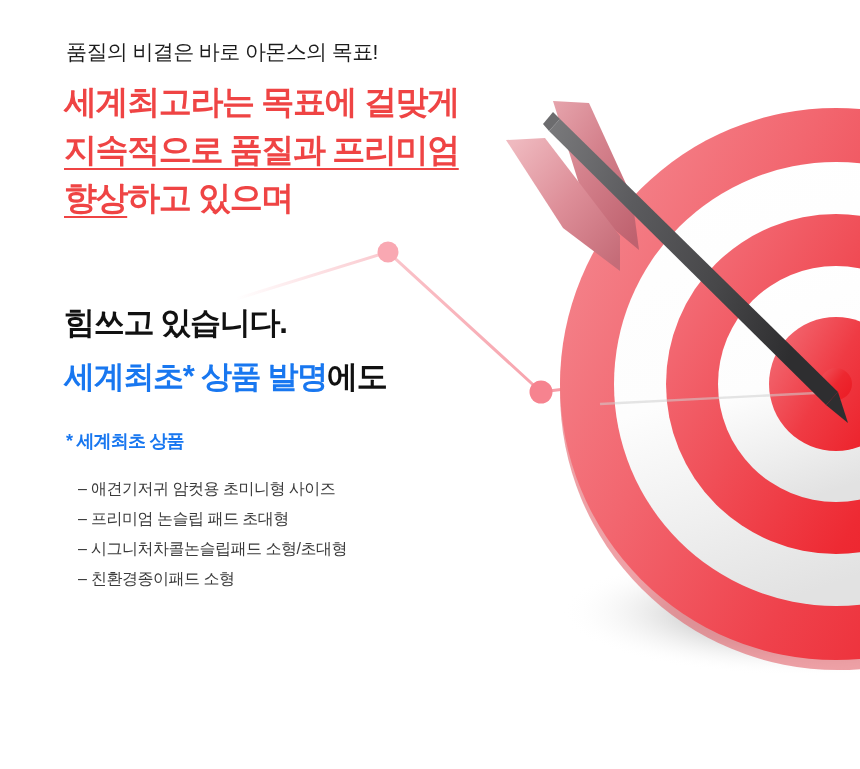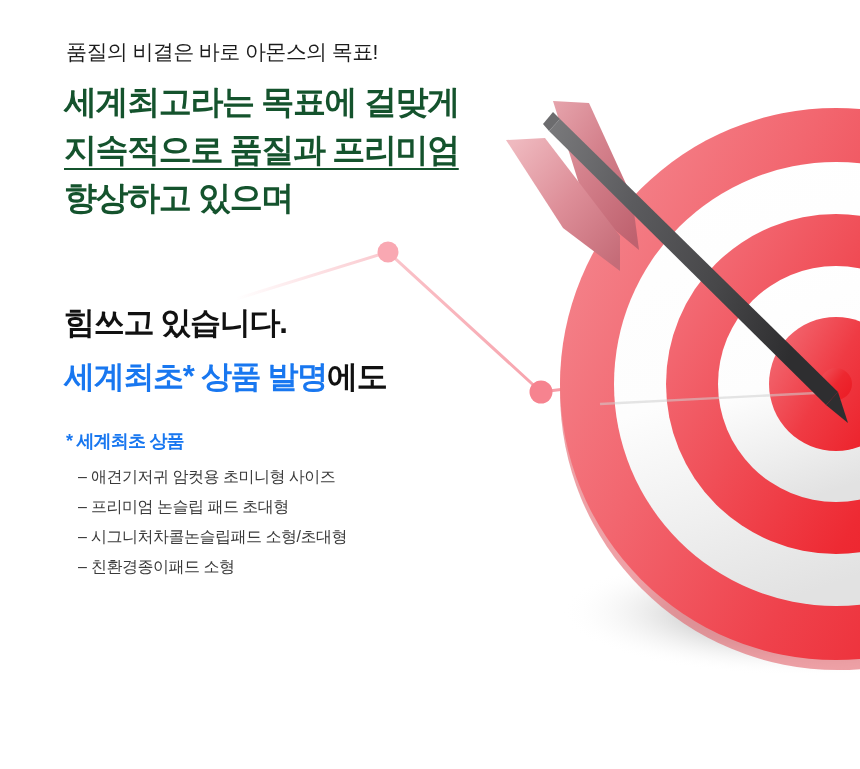--- a/index.html
+++ b/index.html
@@ -52,32 +52,33 @@
 
   .headline {
     position: absolute;
     left: 64px;
     top: 78px;
     width: 470px;
   }
   .headline-line {
     font-size: 33px;
     font-weight: 700;
-    color: #14532d;
+    color: #ef4444;
     letter-spacing: -1.4px;
     line-height: 48px;
     white-space: nowrap;
     display: block;
   }
   .headline-line.underlined {
     text-decoration: underline;
     text-decoration-thickness: 2px;
     text-underline-offset: 7px;
   }
   .headline-line .u-part {
+    text-decoration: underline;
     text-decoration-thickness: 2px;
     text-underline-offset: 7px;
   }
 
   .subhead {
     position: absolute;
     left: 64px;
     top: 296px;
     width: 470px;
   }
@@ -100,21 +101,21 @@
     top: 428px;
     width: 400px;
   }
   .notes-title {
     font-size: 18px;
     font-weight: 700;
     color: #1877f0;
     letter-spacing: -0.8px;
     line-height: 26px;
     white-space: nowrap;
-    margin: 0 0 8px 0;
+    margin: 0 0 20px 0;
   }
   .notes-list {
     list-style: none;
     margin: 0;
     padding: 0 0 0 12px;
   }
   .notes-list li {
     font-size: 16px;
     font-weight: 400;
     color: #3a3a3a;

